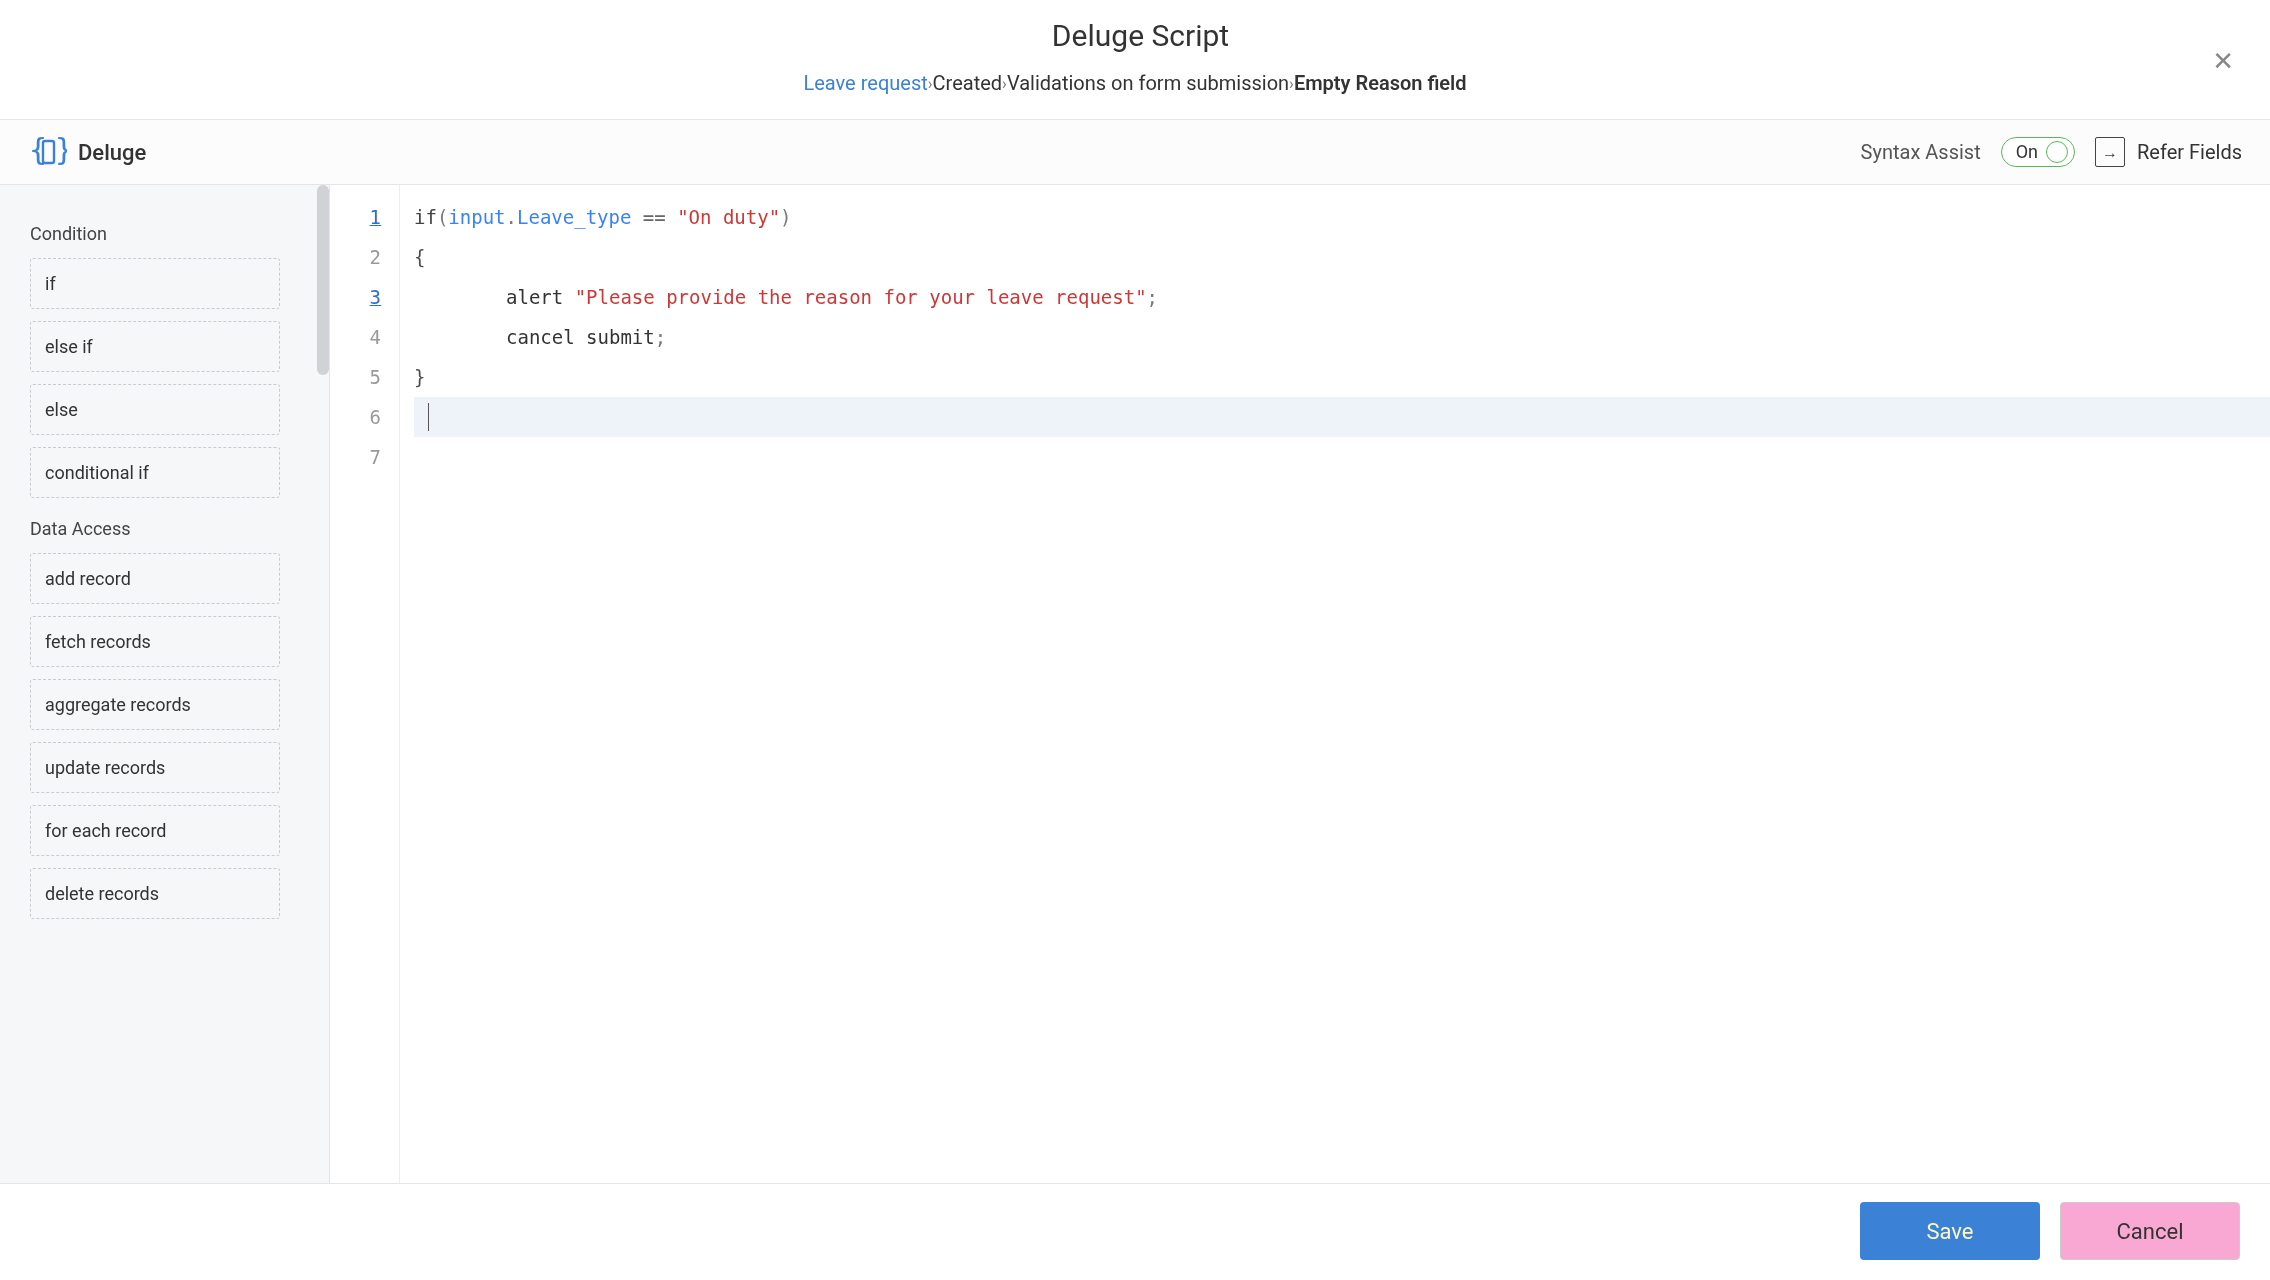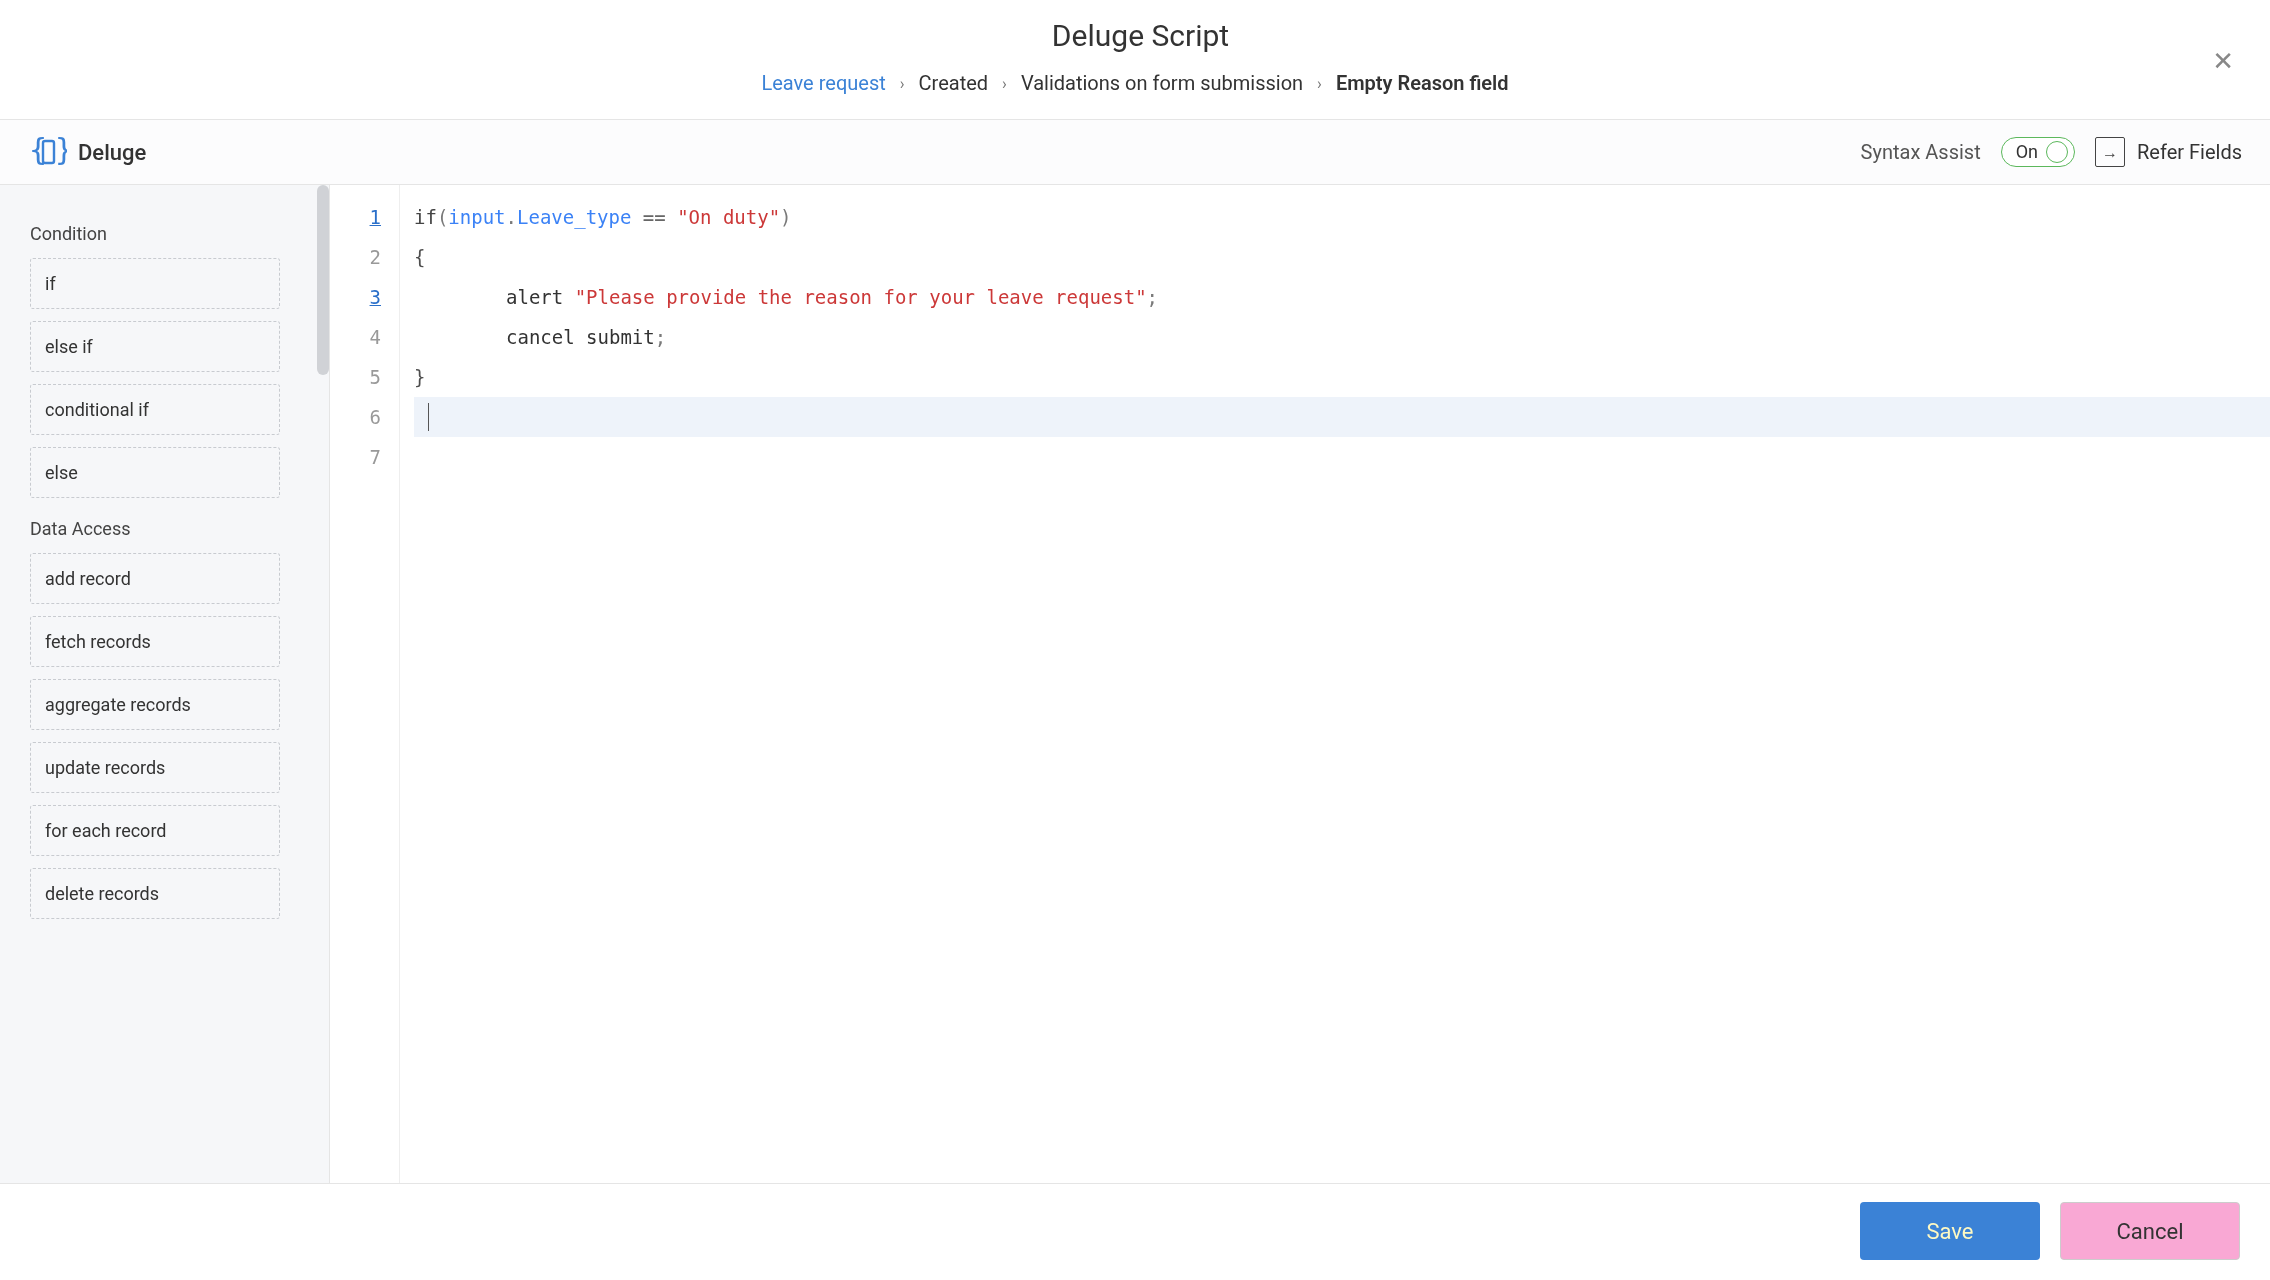--- a/index.html
+++ b/index.html
@@ -29,21 +29,20 @@
       top: 48px;
       font-size: 26px;
       color: #888;
       cursor: pointer;
       line-height: 1;
     }
     .breadcrumb {
       display: flex;
       justify-content: center;
       align-items: center;
-      gap: 14px;
       padding: 10px 16px 24px;
       font-size: 20px;
     }
     .breadcrumb-item { color: #333; }
     .breadcrumb-item.link { color: #3b82d6; cursor: pointer; }
     .breadcrumb-item.bold { font-weight: 600; }
     .breadcrumb-sep { color: #777; font-size: 16px; }
     .toolbar {
       display: flex;
       align-items: center;
@@ -277,22 +276,22 @@
     </span>
   </div>
 </div>
 
 <div class="main-area">
 
   <div class="sidebar">
     <div class="category-title">Condition</div>
     <div class="snippet">if</div>
     <div class="snippet">else if</div>
+    <div class="snippet">else</div>
     <div class="snippet">conditional if</div>
-    <div class="snippet">else</div>
 
     <div class="category-title">Data Access</div>
     <div class="snippet">add record</div>
     <div class="snippet">fetch records</div>
     <div class="snippet">aggregate records</div>
     <div class="snippet">update records</div>
     <div class="snippet">for each record</div>
     <div class="snippet">delete records</div>
   </div>
 

